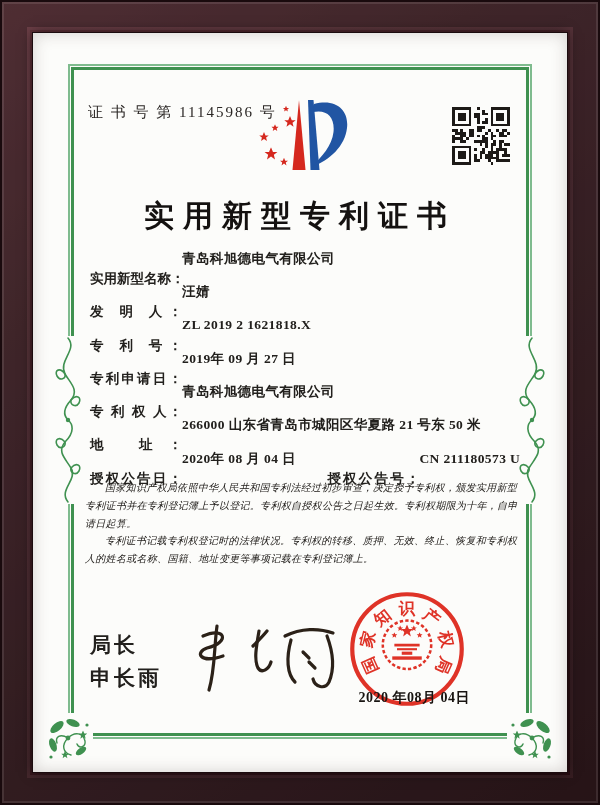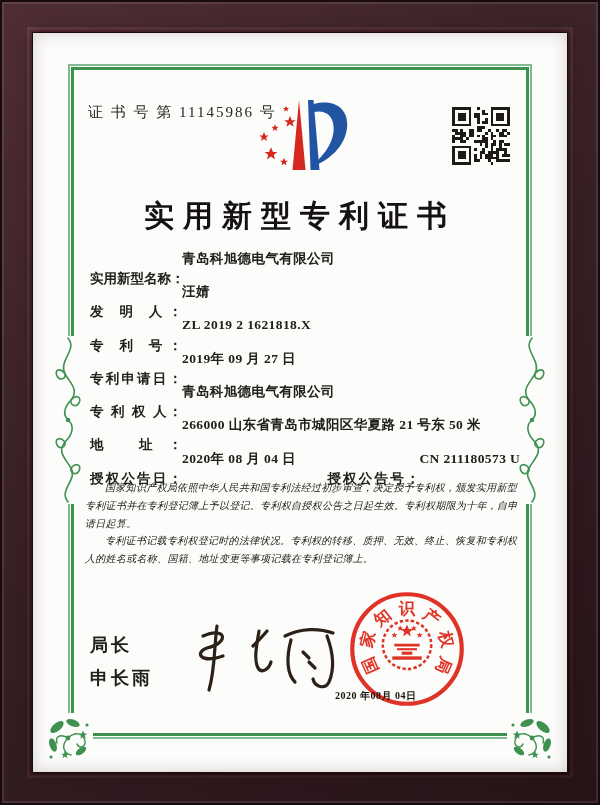--- a/index.html
+++ b/index.html
@@ -30,26 +30,26 @@
   .fields{position:absolute;left:57px;top:217px;right:40px;font-size:13.5px;color:#22201d;font-weight:600;}
   .row{height:14px;margin-bottom:19.3px;white-space:nowrap;}
   .lbl{display:inline-block;width:92px;text-align:justify;text-align-last:justify;vertical-align:top;margin-top:20px;}
   .lbl2{margin-left:28px;}
   .val{letter-spacing:.4px;}
   
   .law{position:absolute;left:52px;top:446px;width:434px;font-size:10px;line-height:1.78;
     color:#24211e;font-style:italic;font-weight:500;}
   .law p{margin:0;text-indent:2em;letter-spacing:.3px;}
   
-  .director{position:absolute;left:57px;top:596px;font-size:18px;font-weight:600;
+  .director{position:absolute;left:57px;top:596px;font-size:21px;font-weight:600;
     letter-spacing:3px;color:#22201d;line-height:33px;}
   .sig{position:absolute;left:150px;top:583px;width:175px;height:85px;}
   .seal{position:absolute;left:314px;top:556px;width:120px;height:120px;opacity:.93;}
-  .seal-date{position:absolute;left:302px;top:656px;width:120px;text-align:left;
-    font-size:10px;font-weight:700;color:#181411;letter-spacing:.5px;z-index:3;}
+  .seal-date{position:absolute;left:317px;top:656px;width:120px;text-align:right;
+    font-size:14px;font-weight:700;color:#181411;letter-spacing:.5px;z-index:3;}
   .hide{position:absolute;width:0;height:0;overflow:hidden;}
 </style>
 </head>
 <body>
 
 <svg class="hide" aria-hidden="true">
     <defs>
   <symbol id="st" viewBox="-10 -10 20 20">
         <polygon points="0,-10 2.94,-3.09 9.51,-3.09 4.19,1.18 5.88,8.09 0,3.82 -5.88,8.09 -4.19,1.18 -9.51,-3.09 -2.94,-3.09"></polygon>
       </symbol>

